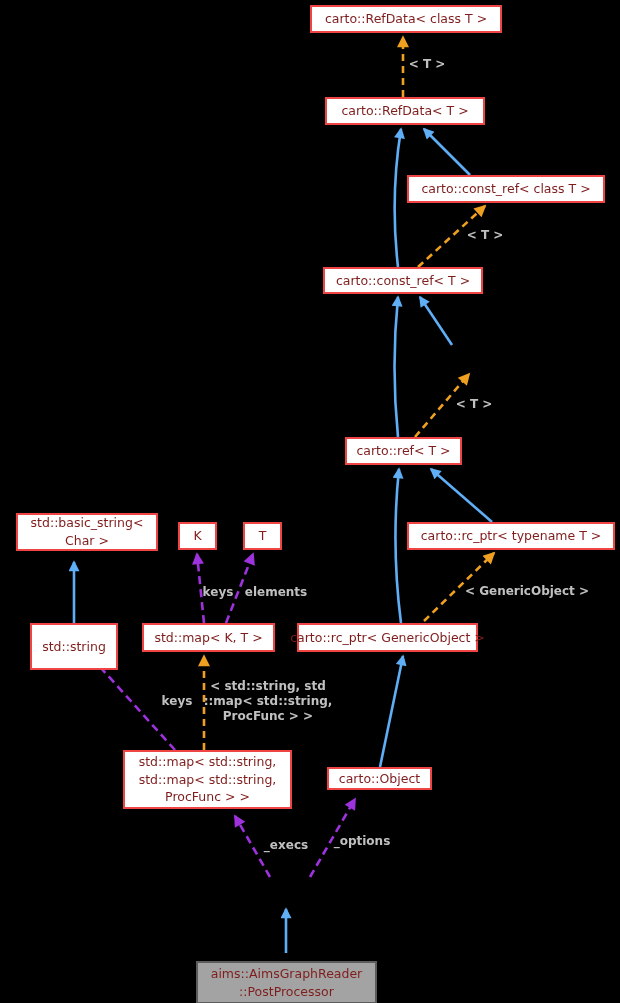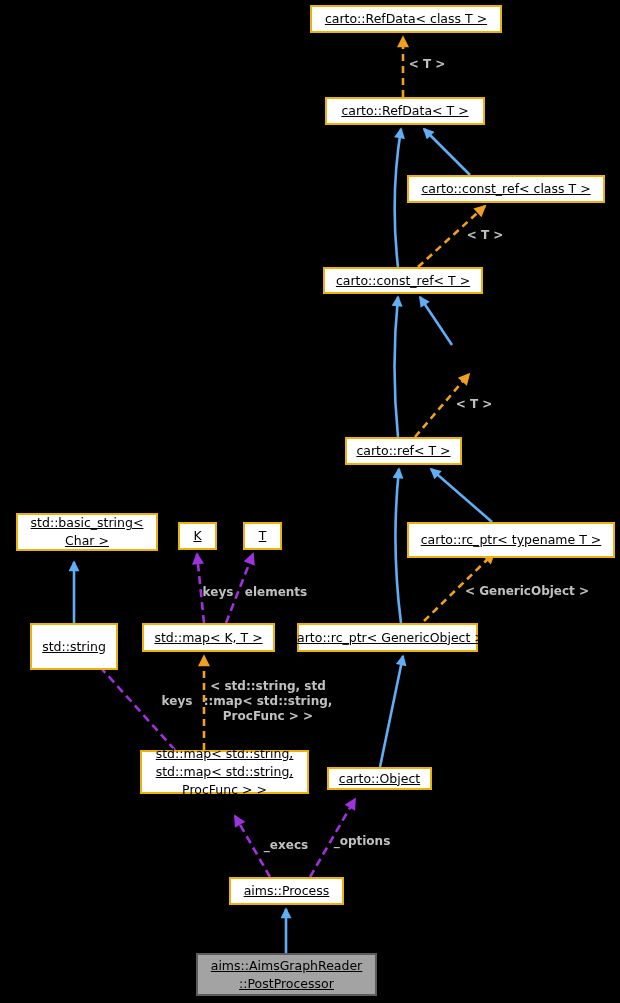--- a/index.html
+++ b/index.html
@@ -3,26 +3,26 @@
 <meta charset="utf-8">
 <style>
   html,body{margin:0;padding:0;background:#000;}
   .stage{
     position:relative;width:620px;height:1003px;background:#000000;
     font-family:"DejaVu Sans","Liberation Sans",sans-serif;overflow:hidden;
   }
   .edges{position:absolute;left:0;top:0;}
   .node{
     position:absolute;box-sizing:border-box;
-    background:#ffffff;border:2px solid #eab308;color:#000000;
+    background:#ffffff;border:2px solid #ef4444;color:#7f1d1d;
     display:flex;align-items:center;justify-content:center;
     text-align:center;font-size:12.5px;line-height:1.42;
-    white-space:pre;cursor:pointer;text-decoration:underline;
+    white-space:pre;cursor:pointer;
   }
-  .node.hl{background:#a3a3a3;border-color:#5c5c5c;}
+  .node.hl{background:#a3a3a3;border-color:#5c5c5c;margin-top:8px;}
   .elabel{
     position:absolute;transform:translate(-50%,-50%);
     color:#c0c0c0;font-size:12px;font-weight:bold;
     white-space:pre;text-align:center;line-height:1.25;
   }
 </style>
 </head>
 <body>
 
 <div class="stage">
@@ -67,33 +67,32 @@
       <path d="M270,877 L235,816" marker-end="url(#mp)"></path>
       <path d="M310,877 L355,799" marker-end="url(#mp)"></path>
     </g>
   </svg>
 
   <div class="node" style="left:310px;top:5px;width:192px;height:28px">carto::RefData&lt; class T &gt;</div>
   <div class="node" style="left:325px;top:97px;width:160px;height:28px">carto::RefData&lt; T &gt;</div>
   <div class="node" style="left:407px;top:175px;width:198px;height:28px">carto::const_ref&lt; class T &gt;</div>
   <div class="node" style="left:323px;top:267px;width:160px;height:27px">carto::const_ref&lt; T &gt;</div>
   <div class="node" style="left:345px;top:437px;width:117px;height:28px">carto::ref&lt; T &gt;</div>
-  <div class="node" style="left:407px;top:522px;width:208px;height:36px">carto::rc_ptr&lt; typename T &gt;</div>
+  <div class="node" style="left:407px;top:522px;width:208px;height:28px">carto::rc_ptr&lt; typename T &gt;</div>
   <div class="node" style="left:16px;top:513px;width:142px;height:38px">std::basic_string&lt;
 Char &gt;</div>
   <div class="node" style="left:178px;top:522px;width:39px;height:28px">K</div>
   <div class="node" style="left:243px;top:522px;width:39px;height:28px">T</div>
   <div class="node" style="left:30px;top:623px;width:88px;height:47px">std::string</div>
   <div class="node" style="left:142px;top:623px;width:133px;height:29px">std::map&lt; K, T &gt;</div>
   <div class="node" style="left:297px;top:623px;width:181px;height:29px">carto::rc_ptr&lt; GenericObject &gt;</div>
-  <div class="node" style="left:140px;top:750px;width:169px;height:44px">std::map&lt; std::string,
+  <div class="node" style="left:123px;top:750px;width:169px;height:59px">std::map&lt; std::string,
 std::map&lt; std::string,
 ProcFunc &gt; &gt;</div>
   <div class="node" style="left:327px;top:767px;width:105px;height:23px">carto::Object</div>
-  <div class="node" style="left:229px;top:877px;width:115px;height:28px">aims::Process</div>
   <div class="node hl" style="left:196px;top:953px;width:181px;height:43px">aims::AimsGraphReader
 ::PostProcessor</div>
 
   <div class="elabel" style="left:427px;top:64px">&lt; T &gt;</div>
   <div class="elabel" style="left:485px;top:235px">&lt; T &gt;</div>
   <div class="elabel" style="left:474px;top:404px">&lt; T &gt;</div>
   <div class="elabel" style="left:527px;top:591px">&lt; GenericObject &gt;</div>
   <div class="elabel" style="left:268px;top:701px">&lt; std::string, std
 ::map&lt; std::string,
 ProcFunc &gt; &gt;</div>

